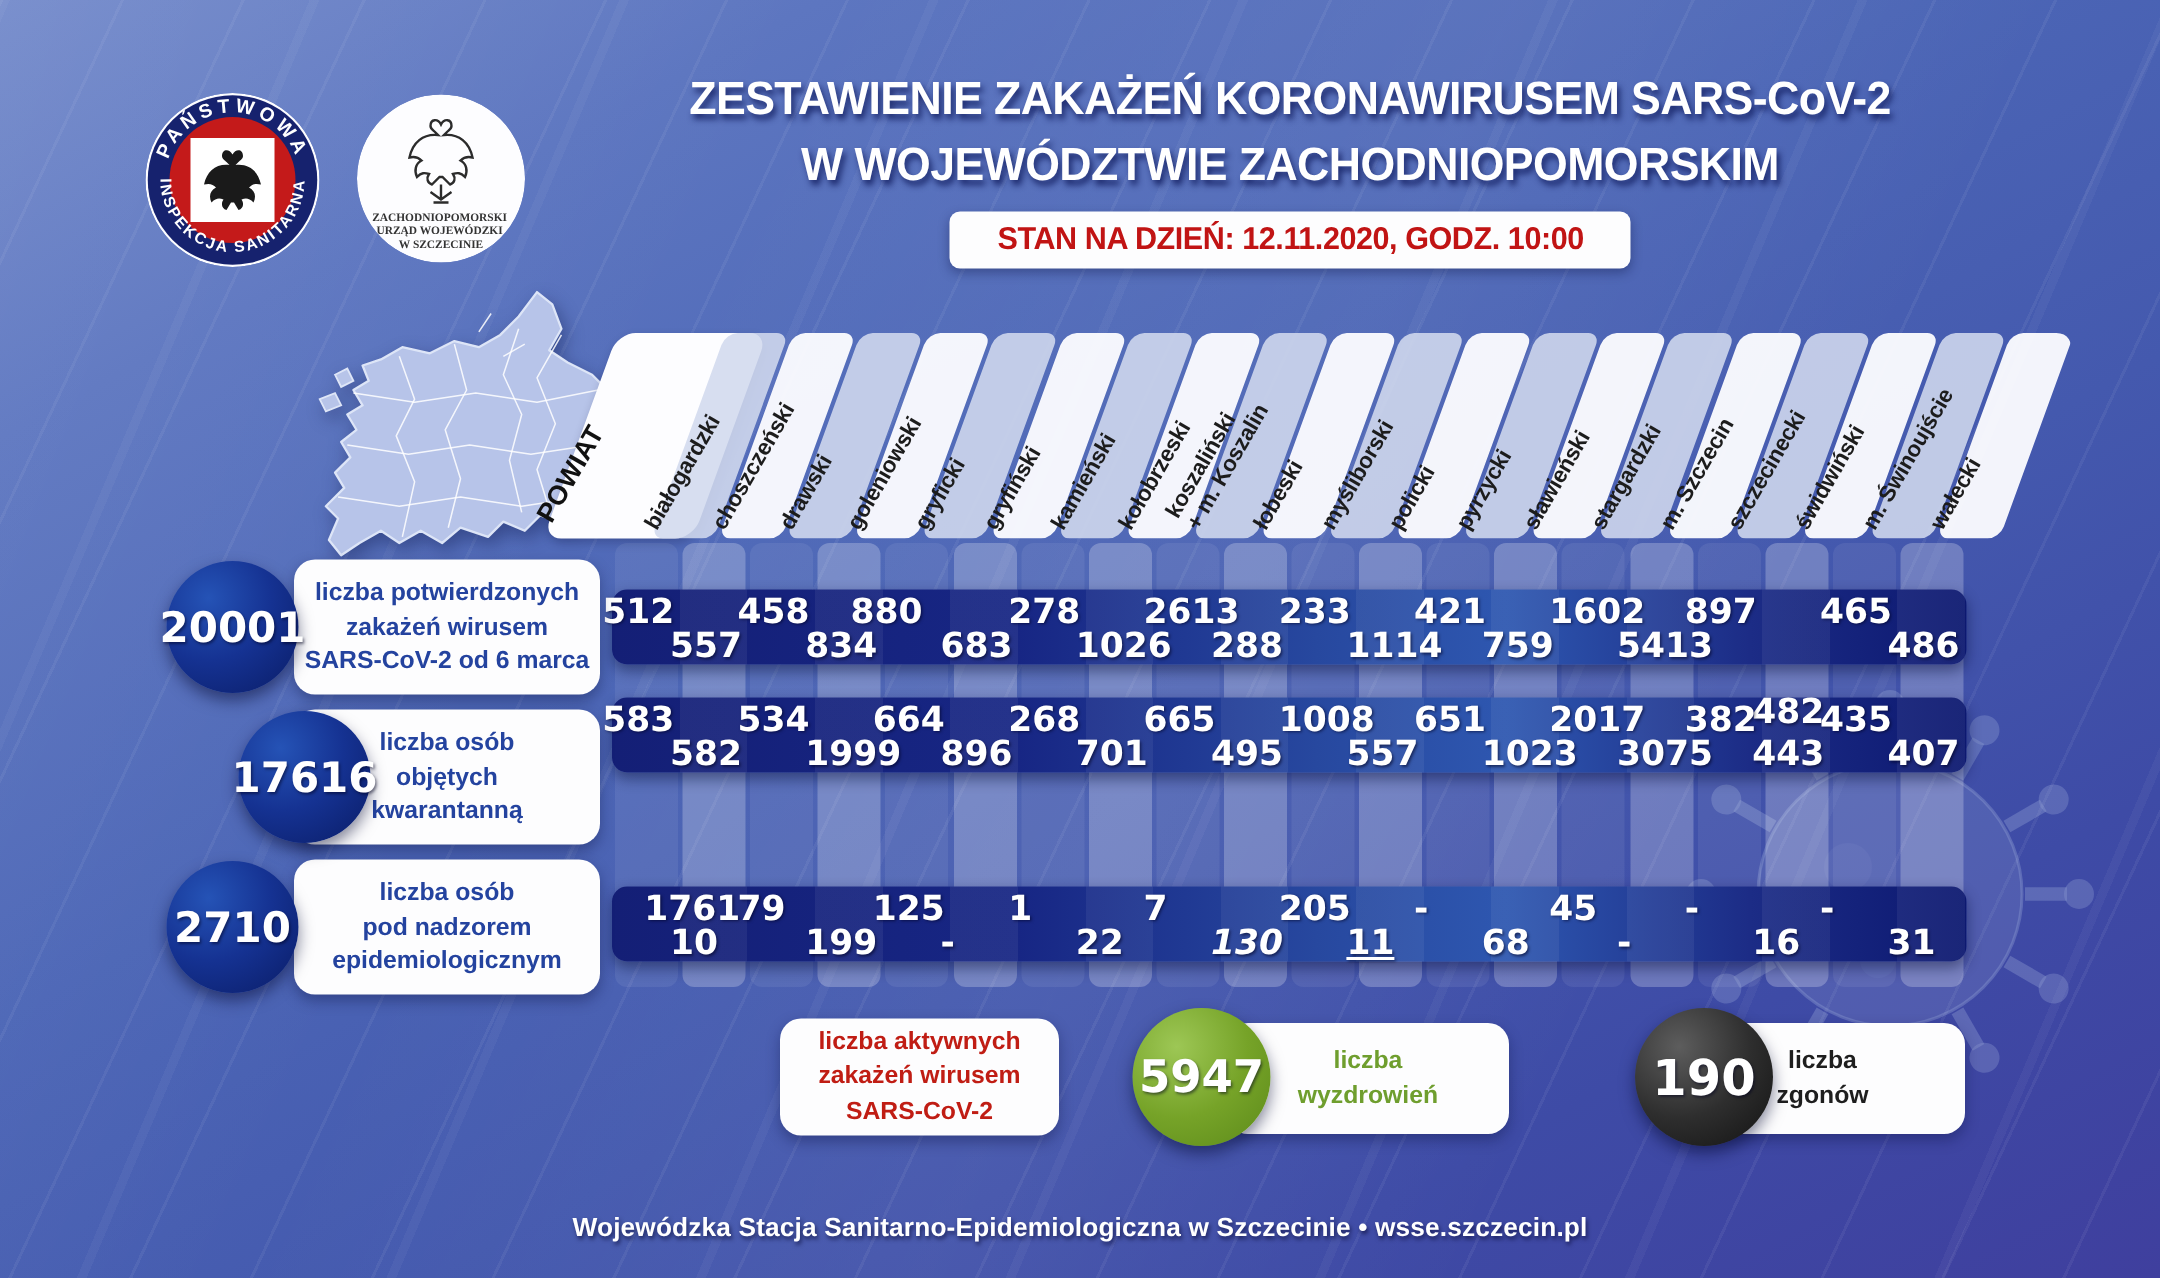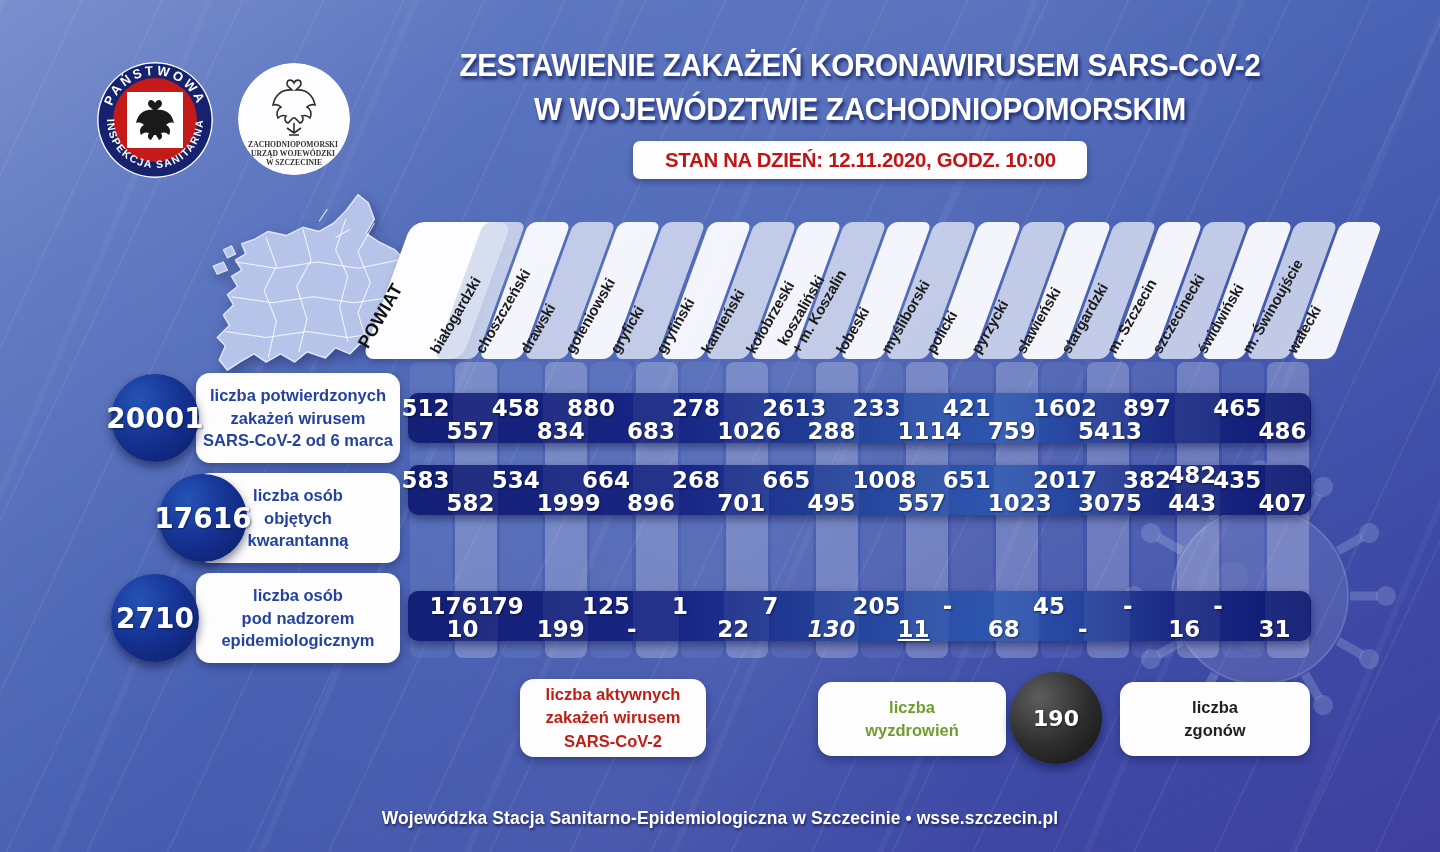--- a/index.html
+++ b/index.html
@@ -76,21 +76,21 @@
     box-shadow:0 5px 10px rgba(5,10,50,.5);text-shadow:1px 1px 2px rgba(0,0,30,.5);}
   .sum-box{position:absolute;background:#fdfdfe;border-radius:14px;z-index:4;
     display:flex;align-items:center;justify-content:center;text-align:center;white-space:pre-line;
     font-weight:700;font-size:16.5px;line-height:1.42;box-shadow:0 4px 9px rgba(10,15,60,.35);}
   .sc-red{left:452px;top:670px;width:96px;height:96px;font-size:28px;
     background:radial-gradient(circle at 32% 28%, #ef3e26 0%, #c51410 52%, #8c0a0a 100%);}
   .sb-red{left:520px;top:679px;width:186px;height:78px;color:#c01d14;}
   .sc-green{left:755px;top:672px;width:92px;height:92px;font-size:30px;
     background:radial-gradient(circle at 32% 28%, #9dc755 0%, #76a328 52%, #5c8a1a 100%);}
   .sb-green{left:818px;top:682px;width:188px;height:74px;color:#6f9e2e;}
-  .sc-dark{left:1010px;top:672px;width:92px;height:92px;font-size:22px;
+  .sc-dark{left:1090px;top:672px;width:92px;height:92px;font-size:33px;
     background:radial-gradient(circle at 32% 28%, #5d5d5d 0%, #2e2e2e 52%, #121212 100%);}
   .sb-dark{left:1120px;top:682px;width:190px;height:74px;color:#1e1e1e;}
 
   
   .footer{left:0;top:808px;width:1440px;text-align:center;color:#fff;font-weight:700;font-size:17.5px;
     text-shadow:1px 2px 3px rgba(0,0,40,.6);letter-spacing:0.1px;}
 
   .map-svg{left:205px;top:188px;filter:drop-shadow(3px 5px 6px rgba(10,20,70,.4));}
   .virus-svg{left:1075px;top:438px;opacity:.55;pointer-events:none;}
   .logo{border-radius:50%;}
@@ -341,19 +341,20 @@
   <div class="abs row-circle rc-3">2710</div>
   <div class="abs row-label rl-3">liczba osób
 pod nadzorem
 epidemiologicznym</div>
 
   <div class="abs sum-box sb-red">liczba aktywnych
 zakażeń wirusem
 SARS-CoV-2</div>
   <div class="abs sum-box sb-green">liczba
 wyzdrowień</div>
+  <div class="abs sum-circle sc-green">5947</div>
   <div class="abs sum-box sb-dark">liczba
 zgonów</div>
   <div class="abs sum-circle sc-dark">190</div>
 
   <div class="abs footer">Wojewódzka Stacja Sanitarno-Epidemiologiczna w Szczecinie  •  wsse.szczecin.pl</div>
 
 </div>
 
 </body></html>

